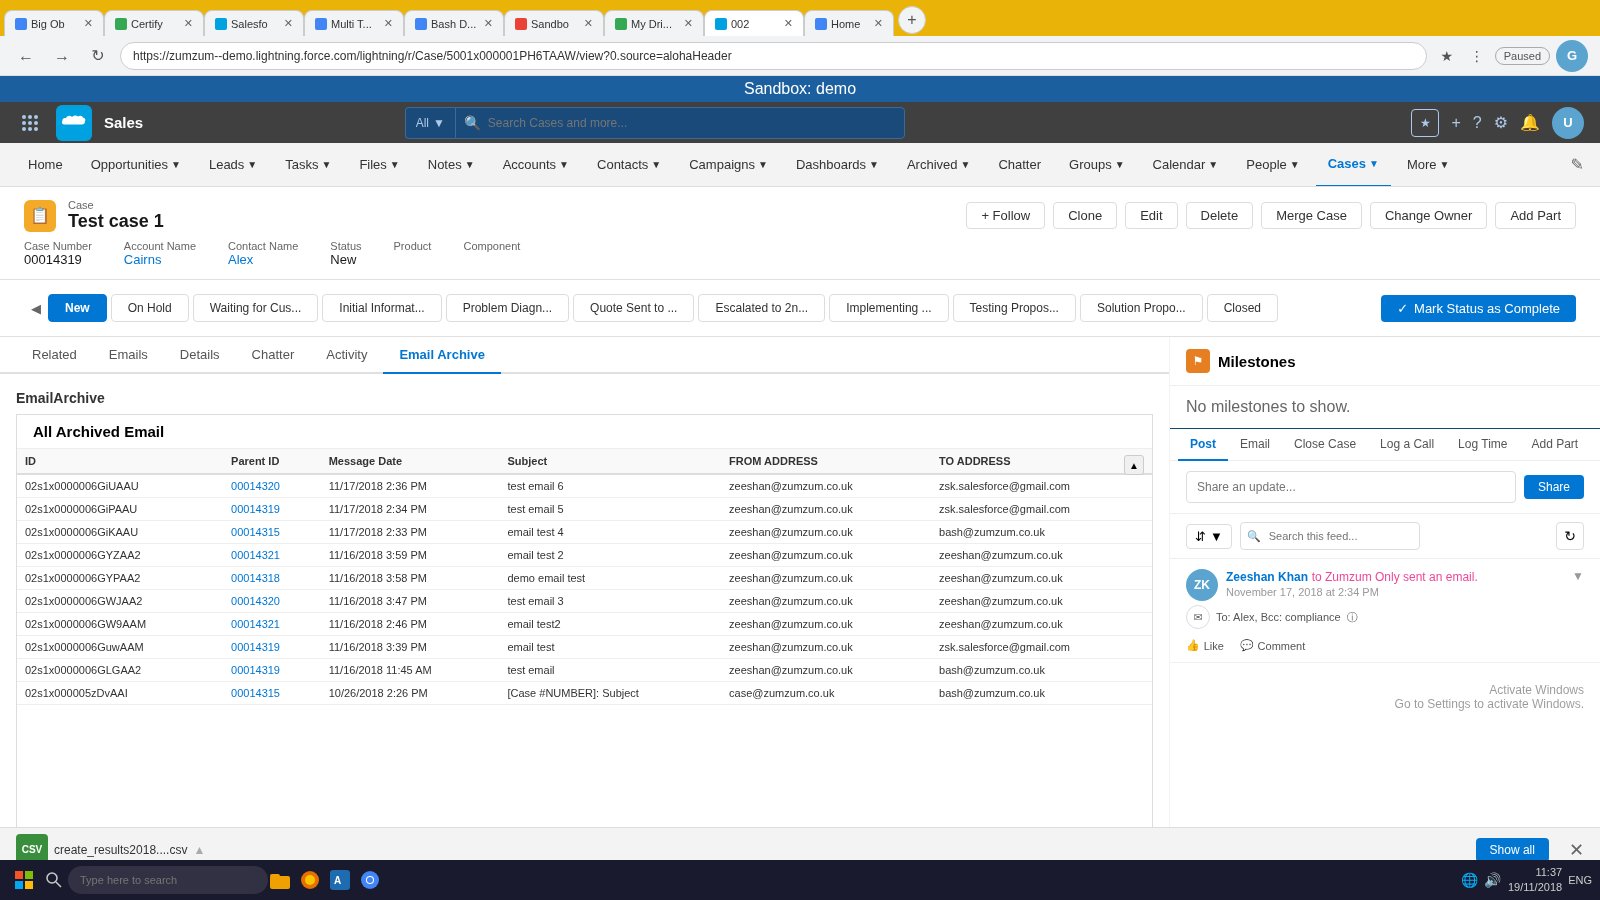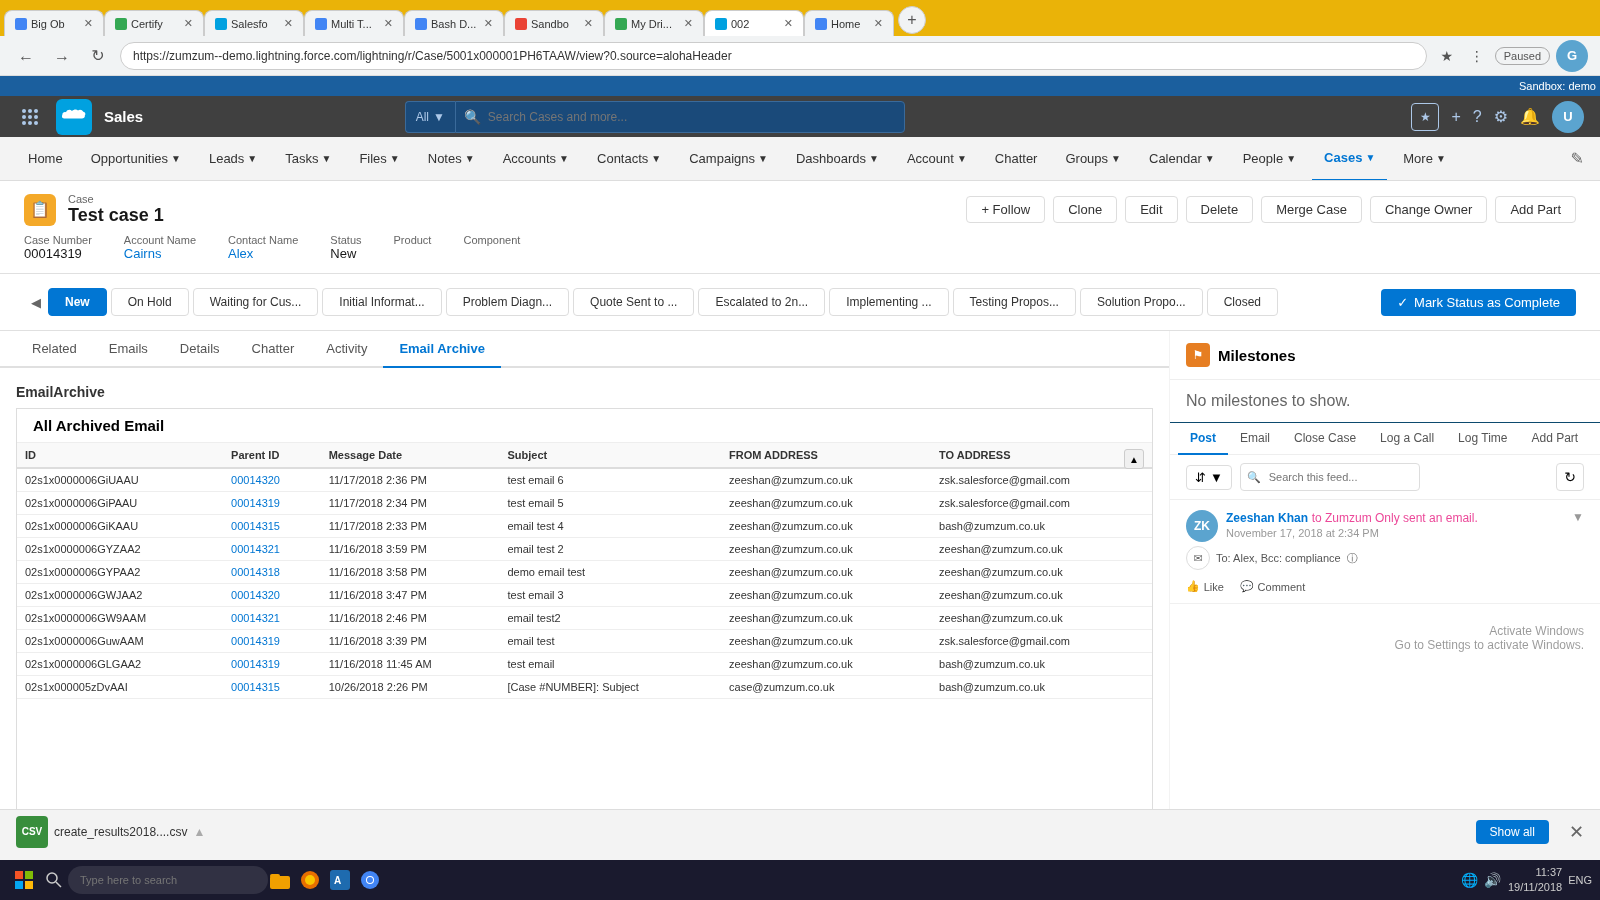--- a/index.html
+++ b/index.html
@@ -10,21 +10,21 @@
     .browser-nav { background: #f1f3f4; height: 40px; display: flex; align-items: center; padding: 0 12px; gap: 8px; border-bottom: 1px solid #ddd; }
     .nav-btn { width: 28px; height: 28px; border-radius: 50%; border: none; background: transparent; cursor: pointer; font-size: 16px; color: #555; display: flex; align-items: center; justify-content: center; }
     .address-bar { flex: 1; height: 28px; border: 1px solid #ccc; border-radius: 14px; padding: 0 12px; font-size: 12px; background: #fff; color: #333; }
     .nav-icons { display: flex; gap: 6px; align-items: center; }
     .nav-icon { width: 24px; height: 24px; display: flex; align-items: center; justify-content: center; color: #555; font-size: 14px; cursor: pointer; }
 
     
     .sf-app { background: #fff; height: calc(900px - 128px); overflow: hidden; }
     
     
-    .sandbox-bar { background: #1b5f9e; color: #fff; text-align: right; font-size: 11px; padding: 4px; }
+    .sandbox-bar { background: #1b5f9e; color: #fff; text-align: center; font-size: 16px; padding: 4px; }
 
     
     .top-nav { background: #404040; height: 41px; display: flex; align-items: center; padding: 0 16px; gap: 16px; }
     .sf-logo { width: 36px; height: 36px; background: #00a1e0; border-radius: 6px; display: flex; align-items: center; justify-content: center; color: #fff; font-size: 20px; font-weight: bold; flex-shrink: 0; }
     .app-name { color: #fff; font-size: 15px; font-weight: 600; }
     .nav-search { flex: 1; max-width: 500px; margin: 0 auto; display: flex; align-items: center; gap: 0; }
     .search-scope { background: #1a4a7a; color: #adc8e8; border: 1px solid #3a6a9a; border-right: none; border-radius: 4px 0 0 4px; padding: 0 10px; height: 32px; font-size: 12px; display: flex; align-items: center; gap: 4px; cursor: pointer; }
     .search-input-wrap { flex: 1; position: relative; }
     .search-input { width: 100%; height: 32px; border: 1px solid #3a6a9a; border-radius: 0 4px 4px 0; padding: 0 12px 0 32px; font-size: 12px; background: #1a4a7a; color: #adc8e8; }
     .search-icon-pos { position: absolute; left: 10px; top: 50%; transform: translateY(-50%); color: #adc8e8; font-size: 14px; }
@@ -280,21 +280,21 @@
       </div>
     <div class="app-nav-item">
         <span>Campaigns</span>
         <span class="chevron">▼</span>
       </div>
     <div class="app-nav-item">
         <span>Dashboards</span>
         <span class="chevron">▼</span>
       </div>
     <div class="app-nav-item">
-        <span>Account</span>
+        <span>Archived</span>
         <span class="chevron">▼</span>
       </div>
     <div class="app-nav-item">
         <span>Chatter</span>
       </div>
     <div class="app-nav-item">
         <span>Groups</span>
         <span class="chevron">▼</span>
       </div>
     <div class="app-nav-item">
@@ -517,20 +517,24 @@
 
       <div class="chatter-tabs">
         <div class="chatter-tab active">Post</div>
         <div class="chatter-tab">Email</div>
         <div class="chatter-tab">Close Case</div>
         <div class="chatter-tab">Log a Call</div>
         <div class="chatter-tab">Log Time</div>
         <div class="chatter-tab">Add Part</div>
       </div>
 
+      <div class="chatter-post-area">
+        <input class="chatter-input" type="text" placeholder="Share an update..." style="">
+        <button class="share-btn">Share</button>
+      </div>
 
       <div class="chatter-feed-tools">
         <div style="display:flex;align-items:center;gap:4px;border:1px solid #ddd;border-radius:4px;padding:4px 8px;cursor:pointer;">
           <span>⇵</span>
           <span>▼</span>
         </div>
         <div class="chatter-search-wrap">
           <span class="chatter-search-icon">🔍</span>
           <input class="chatter-search" type="text" placeholder="Search this feed..." style="">
         </div>
@@ -567,21 +571,21 @@
 
         <div style="text-align:right;padding:20px 16px;color:rgba(0,0,0,0.4);font-size:12px;">
           <div>Activate Windows</div>
           <div>Go to Settings to activate Windows.</div>
         </div>
       </div>
     </div>
   </div>
 </div>
 
-<div class="bottom-bar" style="bottom:47px;">
+<div class="bottom-bar" style="bottom:29px;">
   <div style="display:flex;align-items:center;gap:6px;">
     <div style="width:32px;height:32px;background:#388e3c;border-radius:4px;display:flex;align-items:center;justify-content:center;">
       <span style="color:#fff;font-size:10px;font-weight:bold;">CSV</span>
     </div>
     <span style="font-size:12px;color:#333;">create_results2018....csv</span>
     <span style="color:#aaa;font-size:12px;cursor:pointer;">▲</span>
   </div>
   <button class="show-all-btn">Show all</button>
   <span style="color:#666;font-size:18px;cursor:pointer;margin-left:8px;">✕</span>
 </div>

